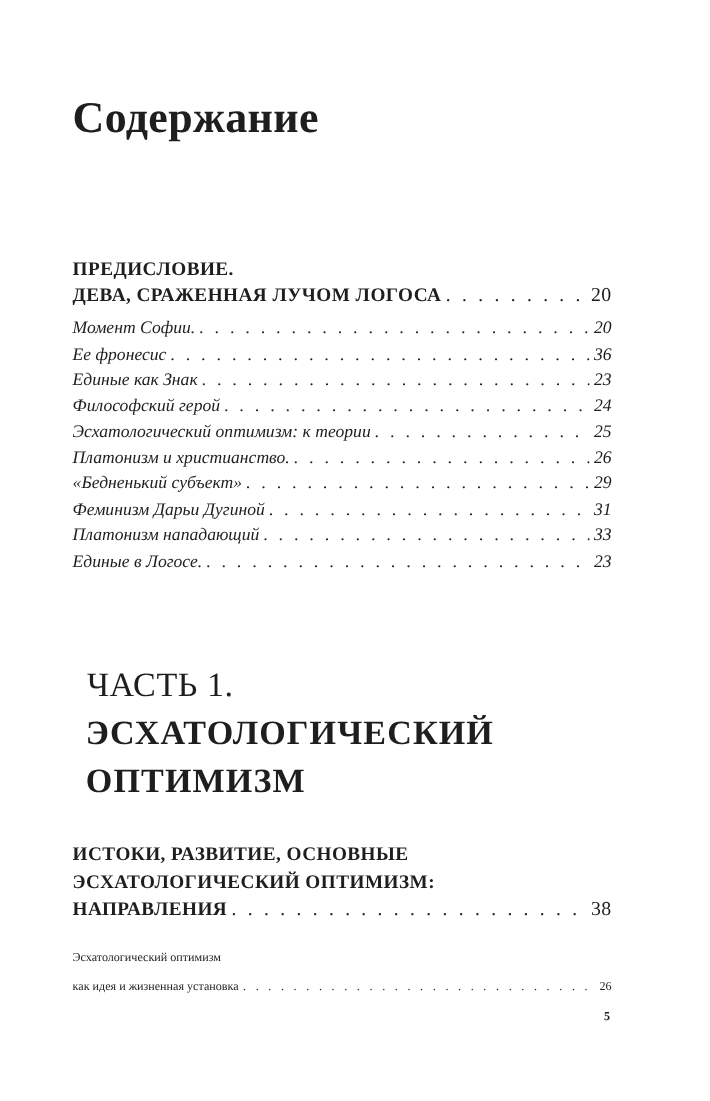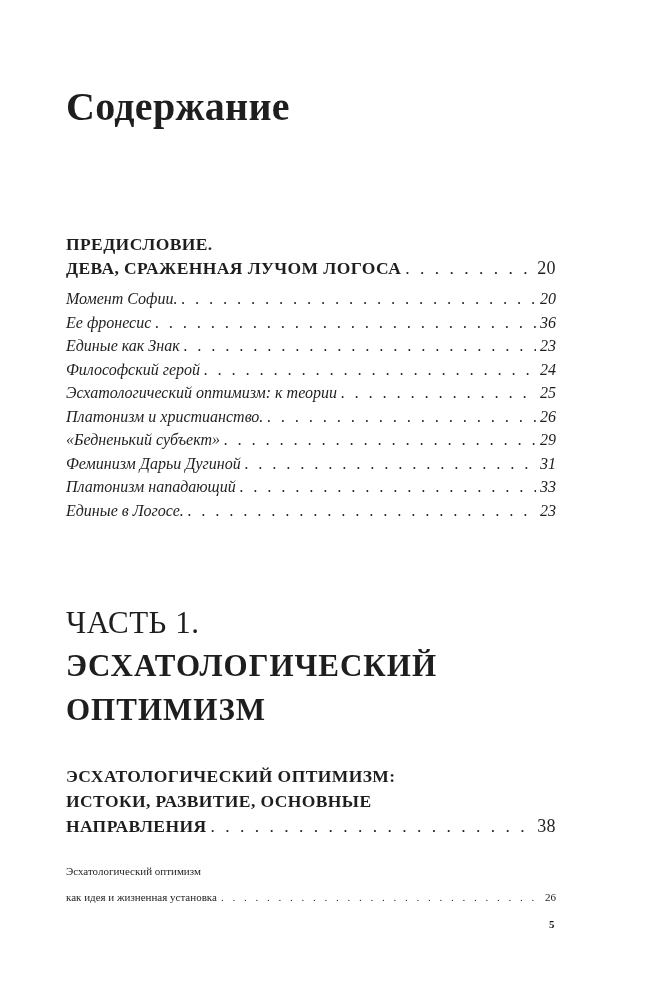--- a/index.html
+++ b/index.html
@@ -81,31 +81,31 @@
       font-style: italic;
       font-size: 16px;
       line-height: 23.5px;
     }
     .sub-list .pg {
       font-size: 16px;
     }
     .part-number {
       position: absolute;
       top: 604px;
-      left: 0;
+      left: 13px;
       font-size: 31px;
       font-weight: normal;
       letter-spacing: 0.5px;
       line-height: 38px;
       text-align: center;
     }
     .part-title {
       position: absolute;
       top: 644px;
-      left: 0;
+      left: 12px;
       font-size: 31px;
       font-weight: bold;
       letter-spacing: 1px;
       line-height: 44px;
     }
     .chapter-head {
       position: absolute;
       left: 0;
       top: 764px;
       width: 100%;
@@ -214,22 +214,22 @@
     </div>
   </div>
 
   <div class="part-number">ЧАСТЬ 1.</div>
   <div class="part-title">
     <div>ЭСХАТОЛОГИЧЕСКИЙ</div>
     <div>ОПТИМИЗМ</div>
   </div>
 
   <div class="chapter-head">
+    <span class="line">ИСТОКИ, РАЗВИТИЕ, ОСНОВНЫЕ</span>
     <span class="line">ЭСХАТОЛОГИЧЕСКИЙ ОПТИМИЗМ:</span>
-    <span class="line">ИСТОКИ, РАЗВИТИЕ, ОСНОВНЫЕ</span>
     <div class="toc-entry">
       <span class="label">НАПРАВЛЕНИЯ</span>
       <span class="dots"></span>
       <span class="pg">38</span>
     </div>
   </div>
 
   <div class="sub-chapter">
     <span class="line">Эсхатологический оптимизм</span>
     <div class="toc-entry">

